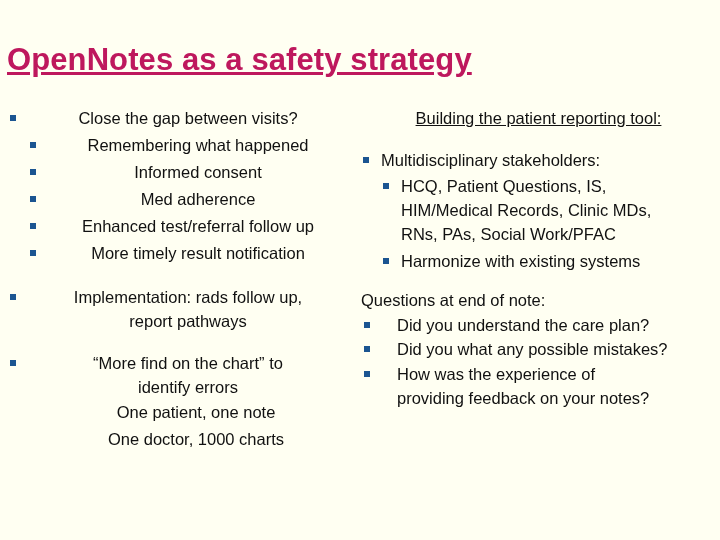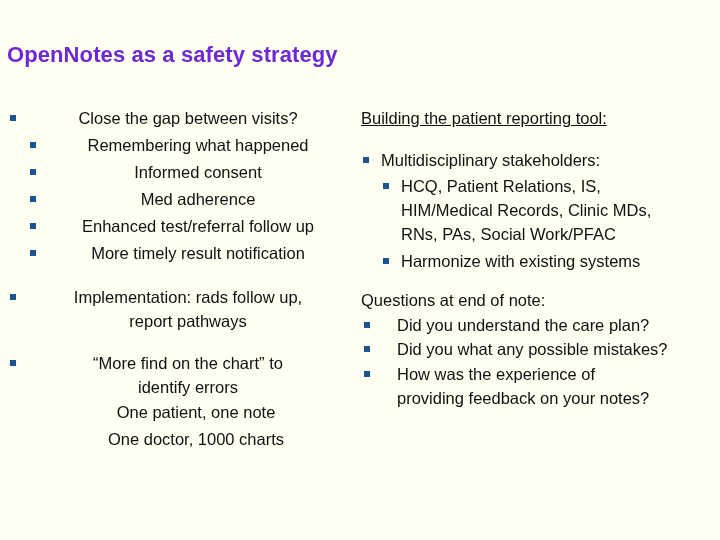--- a/index.html
+++ b/index.html
@@ -5,36 +5,37 @@
   html, body { margin: 0; padding: 0; }
   body {
     width: 720px; height: 540px; overflow: hidden;
     background: #FFFFF2;
     font-family: "Liberation Sans", "DejaVu Sans", sans-serif;
     color: #111;
     position: relative;
   }
   .title {
     position: absolute; left: 7px; top: 42px;
-    font-size: 22px; font-weight: bold; color: #6d28d9;
+    font-size: 31px; font-weight: bold; color: #be185d;
     letter-spacing: 0.1px;
+    text-decoration: underline;
   }
   .col { position: absolute; font-size: 16.5px; line-height: 27px; }
   .col-left { left: 8px; top: 105px; width: 340px; text-align: center; }
   .col-right { left: 361px; top: 105px; width: 355px; }
   .bullet {
     display: inline-block; width: 6px; height: 6px; background: #1B5591;
     vertical-align: middle; margin-right: 8px; position: relative; top: -2px;
   }
   .item { position: relative; padding-left: 20px; }
   .item > .bullet { position: absolute; left: 2px; top: 10px; margin: 0; }
   .sub { padding-left: 40px; }
   .sub > .bullet { left: 22px; }
   .indent2 { padding-left: 36px; }
-  .heading-u { text-decoration: underline; }
+  .heading-u { text-decoration: underline; text-align: center; }
   .gap { height: 12px; }
   .gap-lg { height: 18px; }
   .q-item { position: relative; padding-left: 36px; line-height: 24.5px; }
   .q-item > .bullet { position: absolute; left: 3px; top: 9px; margin: 0; }
 </style>
 </head>
 <body>
 
 <div class="title">OpenNotes as a safety strategy</div>
 
@@ -86,21 +87,21 @@
 <div class="col col-right">
   <div class="heading-u">Building the patient reporting tool:</div>
   <div class="gap-lg" style="height:15px;"></div>
 
   <div class="item">
     <span class="bullet"></span>
     <span>Multidisciplinary stakeholders:</span>
   </div>
   <div class="item sub" style="line-height:24px;">
     <span class="bullet" style="top:9px;"></span>
-    <div>HCQ, Patient Relations, IS,</div>
+    <div>HCQ, Patient Questions, IS,</div>
     <div>HIM/Medical Records, Clinic MDs,</div>
     <div>RNs, PAs, Social Work/PFAC</div>
   </div>
   <div class="item sub" style="margin-top:2px;">
     <span class="bullet"></span>
     <span>Harmonize with existing systems</span>
   </div>
 
   <div class="gap" style="height:13px;"></div>
 

